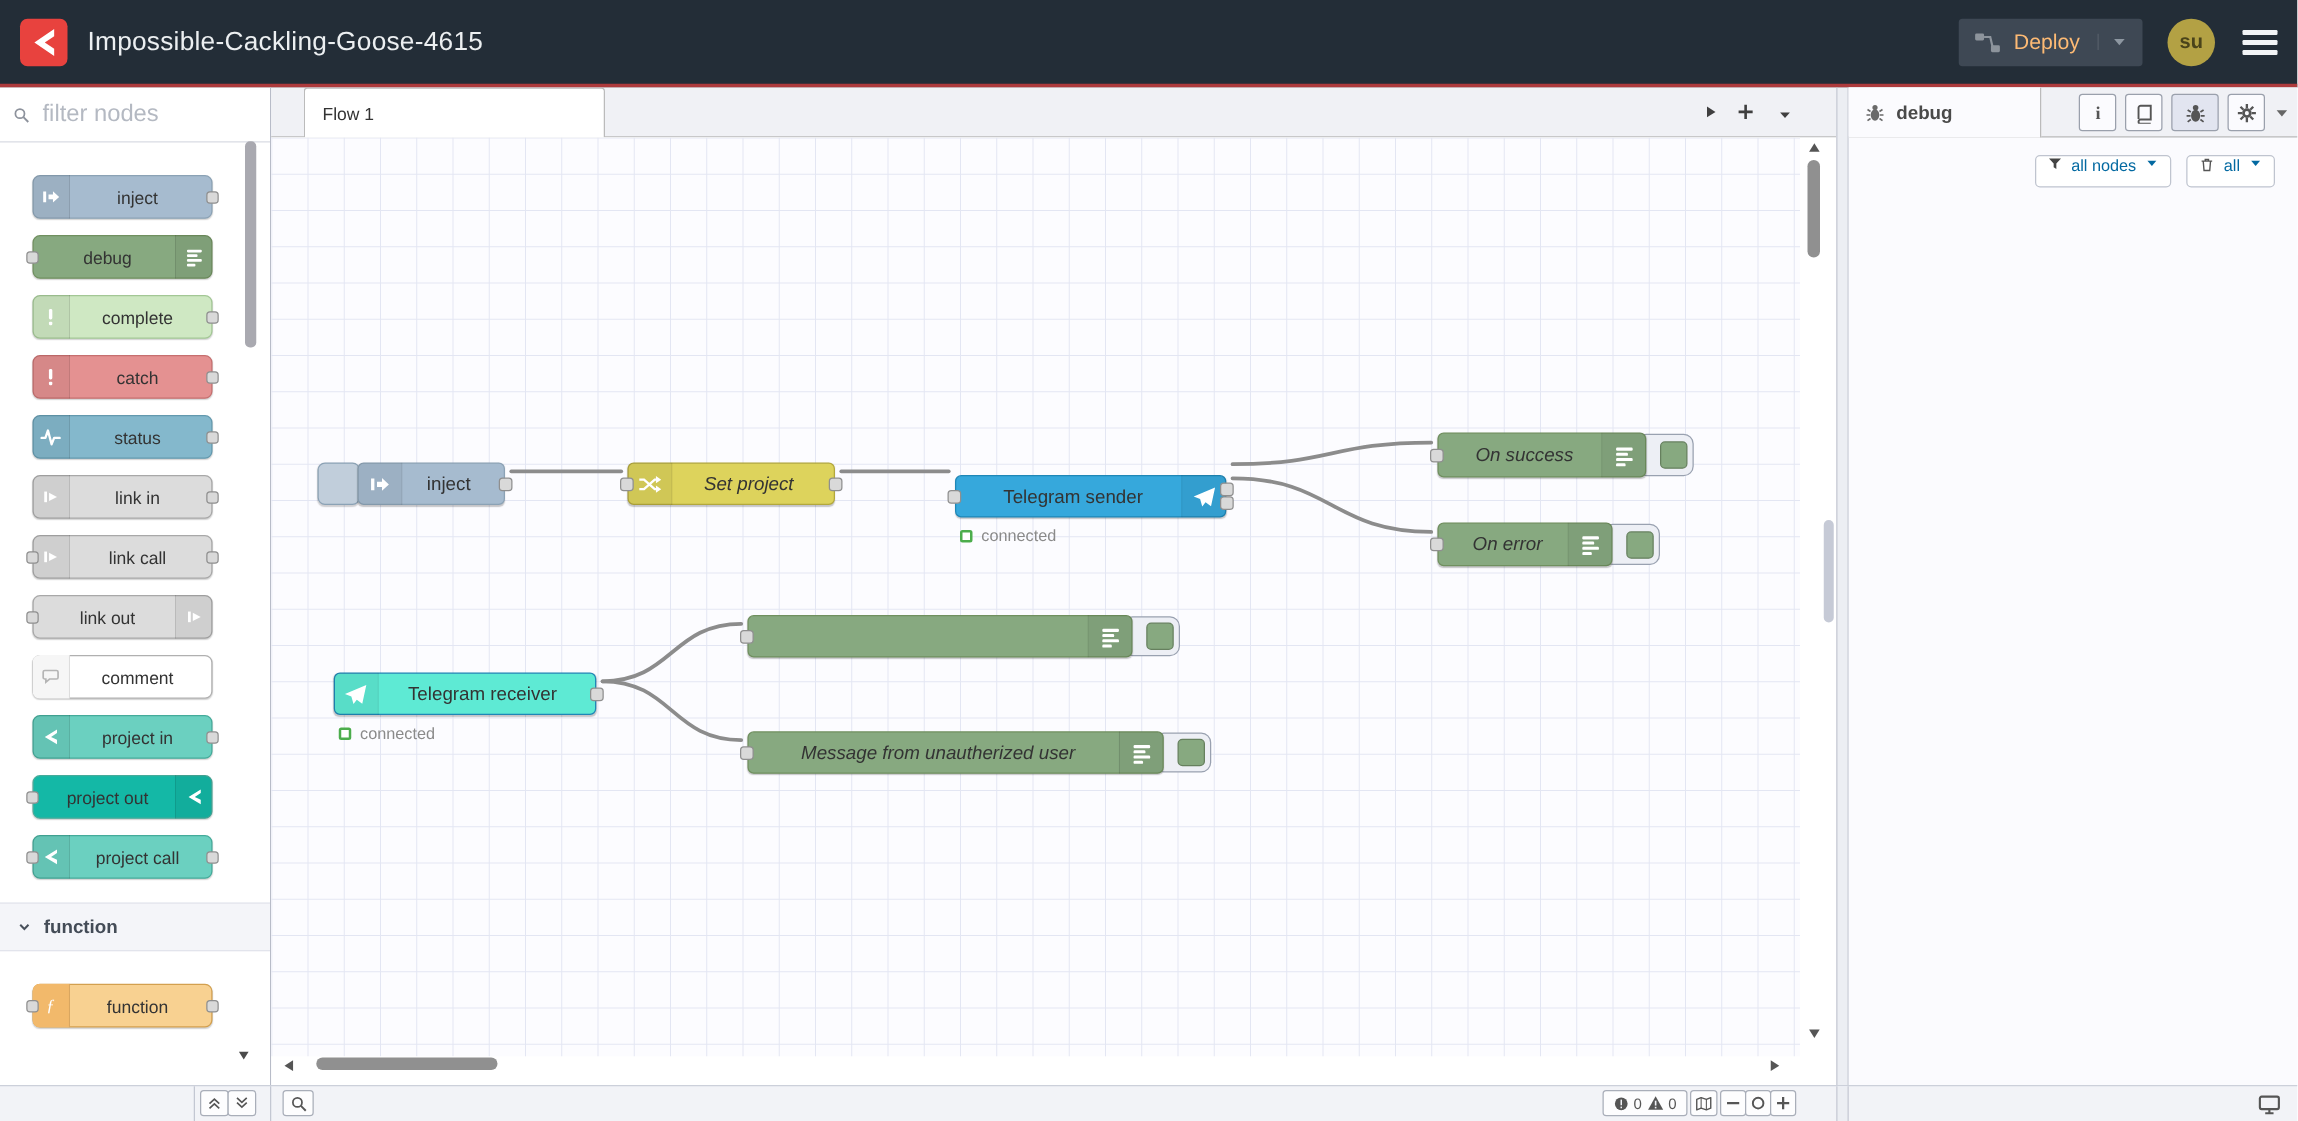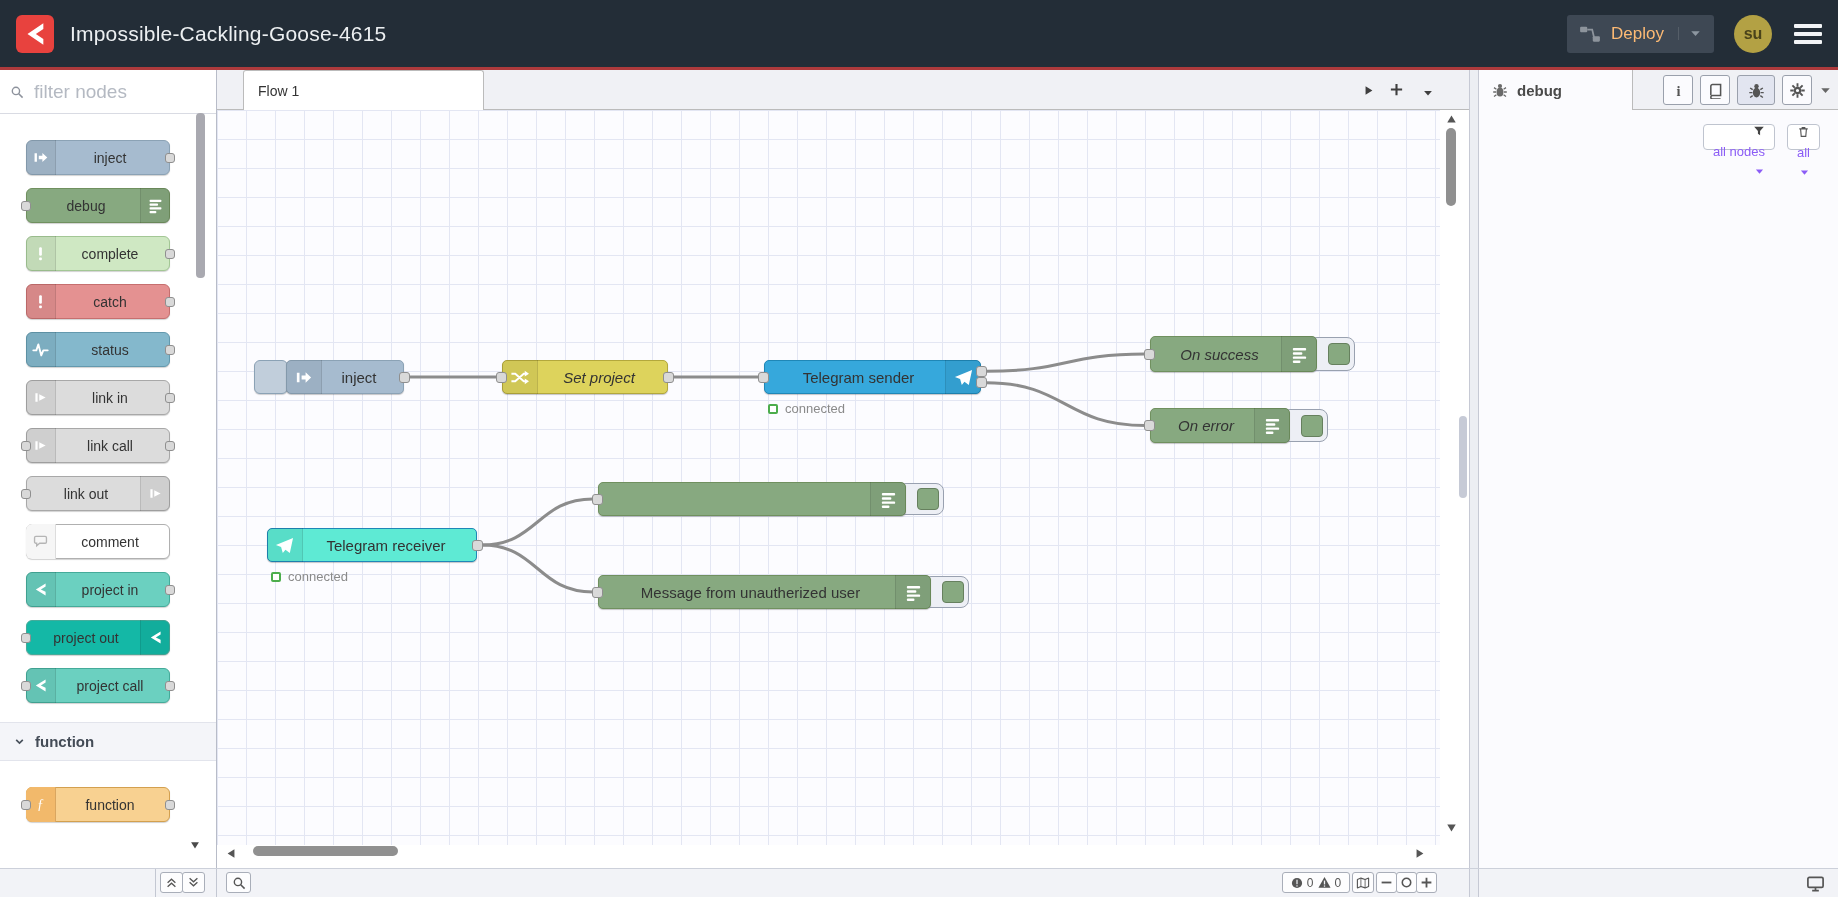--- a/index.html
+++ b/index.html
@@ -62,21 +62,21 @@
   .tb-ic { position:absolute; top:13px; color:#3f3f3f; }
 
   
   .canvas { position:absolute; left:217px; top:110px; width:1252px; height:758px; background:#fff; overflow:hidden; }
   .grid { position:absolute; left:0; top:0; width:1223px; height:735px; background-color:#fcfcff;
     background-image:linear-gradient(to right,#e3e6f3 1px,transparent 1px),
                      linear-gradient(to bottom,#e3e6f3 1px,transparent 1px);
     background-size:29px 29px; }
   #wires { position:absolute; left:0; top:0; z-index:1; }
   #nodes { position:absolute; left:0; top:0; width:100%; height:100%; z-index:2; }
-  .fnode { position:absolute; }
+  .fnode { position:absolute;margin-top:10px; }
   .fbody { position:absolute; inset:0; border-radius:5px; border:1px solid; box-shadow:0 1px 1px rgba(0,0,0,.22); z-index:2; }
   .icon-sec { position:absolute; top:-1px; bottom:-1px; width:36px; background:rgba(0,0,0,.055);
     display:flex; align-items:center; justify-content:center; color:#fff; }
   .icon-sec.left { left:-1px; border-right:1px solid rgba(0,0,0,.10); border-radius:5px 0 0 5px; }
   .icon-sec.right { right:-1px; border-left:1px solid rgba(0,0,0,.10); border-radius:0 5px 5px 0; }
   .nlabel { position:absolute; top:0; bottom:0; display:flex; align-items:center; justify-content:center;
     font-size:15px; color:#333; white-space:nowrap; }
   .port { position:absolute; width:11px; height:11px; background:#d9d9d9; border:1px solid #8f8f8f;
     border-radius:3px; z-index:4; }
   .inj-btn { position:absolute; left:-32px; top:0; width:34px; height:100%; border:1px solid;
@@ -100,22 +100,22 @@
   .s-tab { position:absolute; left:0; top:0; width:154px; height:40px; background:#fbfbfe;
     border-right:1px solid #bbb; display:flex; align-items:center; gap:9px; padding:0 13px;
     font-weight:bold; color:#4a4a4a; font-size:15px; }
   .s-btns { position:absolute; right:6px; top:4px; display:flex; gap:7px; align-items:center; height:32px; }
   .s-btn { width:30px; height:30px; border:1px solid #9aa0ac; border-radius:3px; background:#fbfbfe;
     display:flex; align-items:center; justify-content:center; color:#555; }
   .s-btn.wide { width:38px; }
   .s-btn.active { background:#e2e5f0; }
   .s-caret { color:#666; display:flex; align-items:center; }
   .s-toolbar { display:flex; justify-content:flex-end; gap:12px; padding:14px 18px 0 0; }
-  .s-drop { height:26px; border:1px solid #bfc4cf; border-radius:4px; background:#fff; color:#8b5cf6;
-    font-size:13px; display:flex; align-items:flex-end; gap:7px; padding:0 9px;flex-direction:column; }
+  .s-drop { height:26px; border:1px solid #bfc4cf; border-radius:4px; background:#fff; color:#0369a1;
+    font-size:13px; display:flex; align-items:flex-start; gap:7px; padding:0 9px; }
 
   
   .footer { position:absolute; left:0; top:868px; width:1838px; height:29px; background:#f2f3f7;
     border-top:1px solid #ccd0da; }
   .f-div { position:absolute; top:0; bottom:0; width:1px; background:#c3c7d2; }
   .f-sep { position:absolute; left:1469px; top:0; bottom:0; width:10px; background:#eceef3;
     border-left:1px solid #c6c9d4; border-right:1px solid #c6c9d4; }
   .f-btn { position:absolute; top:3px; height:21px; border:1px solid #a9aeb9; background:#fdfdfe;
     border-radius:3px; display:flex; align-items:center; justify-content:center; color:#555; gap:4px;
     font-size:12px; }
@@ -360,21 +360,21 @@
               <path d="M1.5 6h4l9 8h3.5M1.5 14h4l9-8h3.5" stroke="currentColor" stroke-width="2" fill="none"></path>
               <path d="M15.5 3l4.5 3-4.5 3z" fill="currentColor"></path>
               <path d="M15.5 11l4.5 3-4.5 3z" fill="currentColor"></path>
             </svg>
           </div>
           <div class="nlabel" style="left:36px;right:8px;font-style:italic">Set project</div>
         </div>
         <div class="port" style="left:-6px;top:11.5px"></div>
         <div class="port" style="left:161px;top:11.5px"></div>
       </div>
-      <div class="fnode" style="left: 547px; top: 250px; width: 217px; height: 34px;">
+      <div class="fnode" style="left: 547px; top: 260px; width: 217px; height: 34px;">
         <div class="fbody" style="background:#36a8dc;border-color:#1f87b7">
           <div class="icon-sec right">
             <svg width="19" height="19" viewBox="0 0 20 20" aria-hidden="true">
               <path d="M19 2L1 9.6l5.4 2.1L8.2 18l2.8-3.4 4.6 3.2z" fill="currentColor"></path>
             </svg>
           </div>
           <div class="nlabel" style="left:8px;right:36px">Telegram sender</div>
         </div>
         <div class="port" style="left:-6px;top:11.5px"></div>
         <div class="port" style="left:212px;top:5.833333333333334px"></div>
@@ -455,21 +455,21 @@
         </div>
         <div class="fbody" style="background:#87a980;border-color:#70905f">
           <div class="icon-sec right">
             <svg width="19" height="19" viewBox="0 0 20 20" aria-hidden="true">
               <rect x="3" y="3.2" width="14" height="2.6" rx="1" fill="currentColor"></rect>
               <rect x="3" y="7.6" width="10" height="2.6" rx="1" fill="currentColor"></rect>
               <rect x="3" y="12" width="14" height="2.6" rx="1" fill="currentColor"></rect>
               <rect x="3" y="16.4" width="8" height="2.6" rx="1" fill="currentColor"></rect>
             </svg>
           </div>
-          <div class="nlabel" style="left:8px;right:36px;">Message from unautherized user</div>
+          <div class="nlabel" style="left:8px;right:36px;font-style:italic">Message from unautherized user</div>
         </div>
         <div class="port" style="left:-6px;top:11.5px"></div>
       </div>
     </div>
 
   <div class="sb" style="left:8px;top:736px"><svg width="13" height="13" viewBox="0 0 20 20" aria-hidden="true">
         <path d="M14.5 3.5L4 10l10.5 6.5z" fill="currentColor"></path>
       </svg></div>
   <div class="thumb" style="left:36px;top:736px;width:145px;height:10px"></div>
   <div class="sb" style="left:1196px;top:736px"><svg width="13" height="13" viewBox="0 0 20 20" aria-hidden="true">

